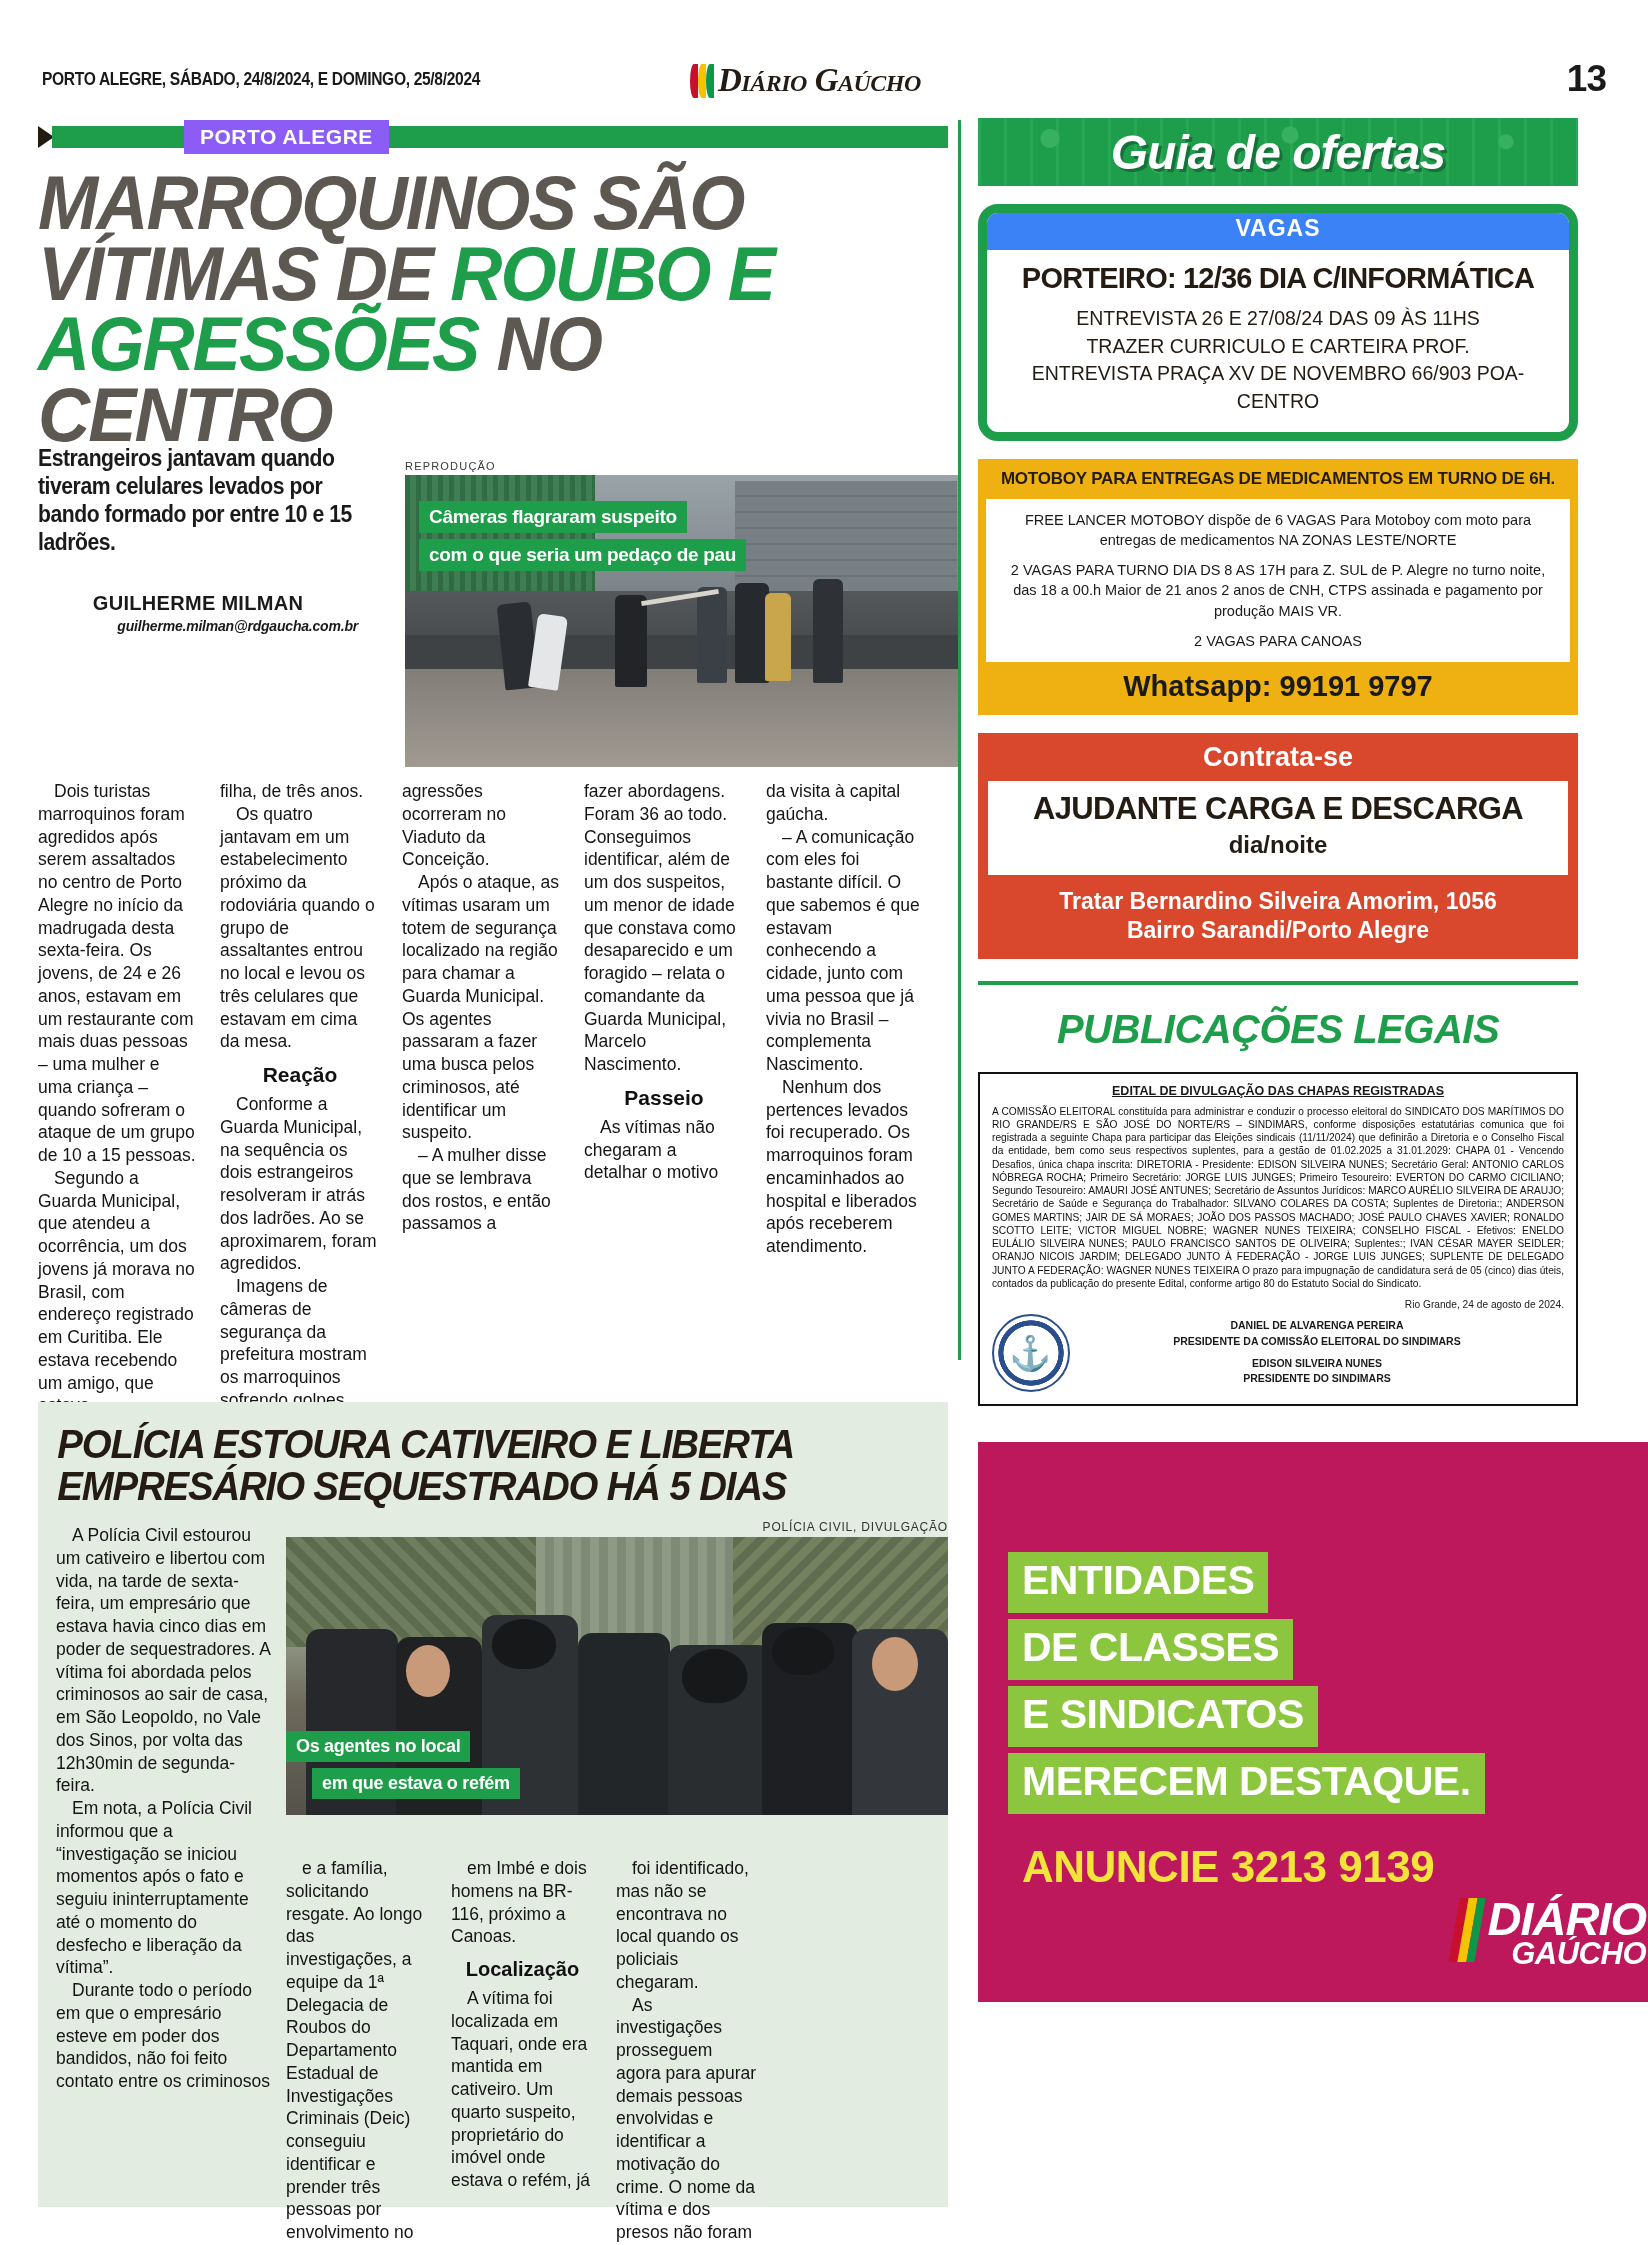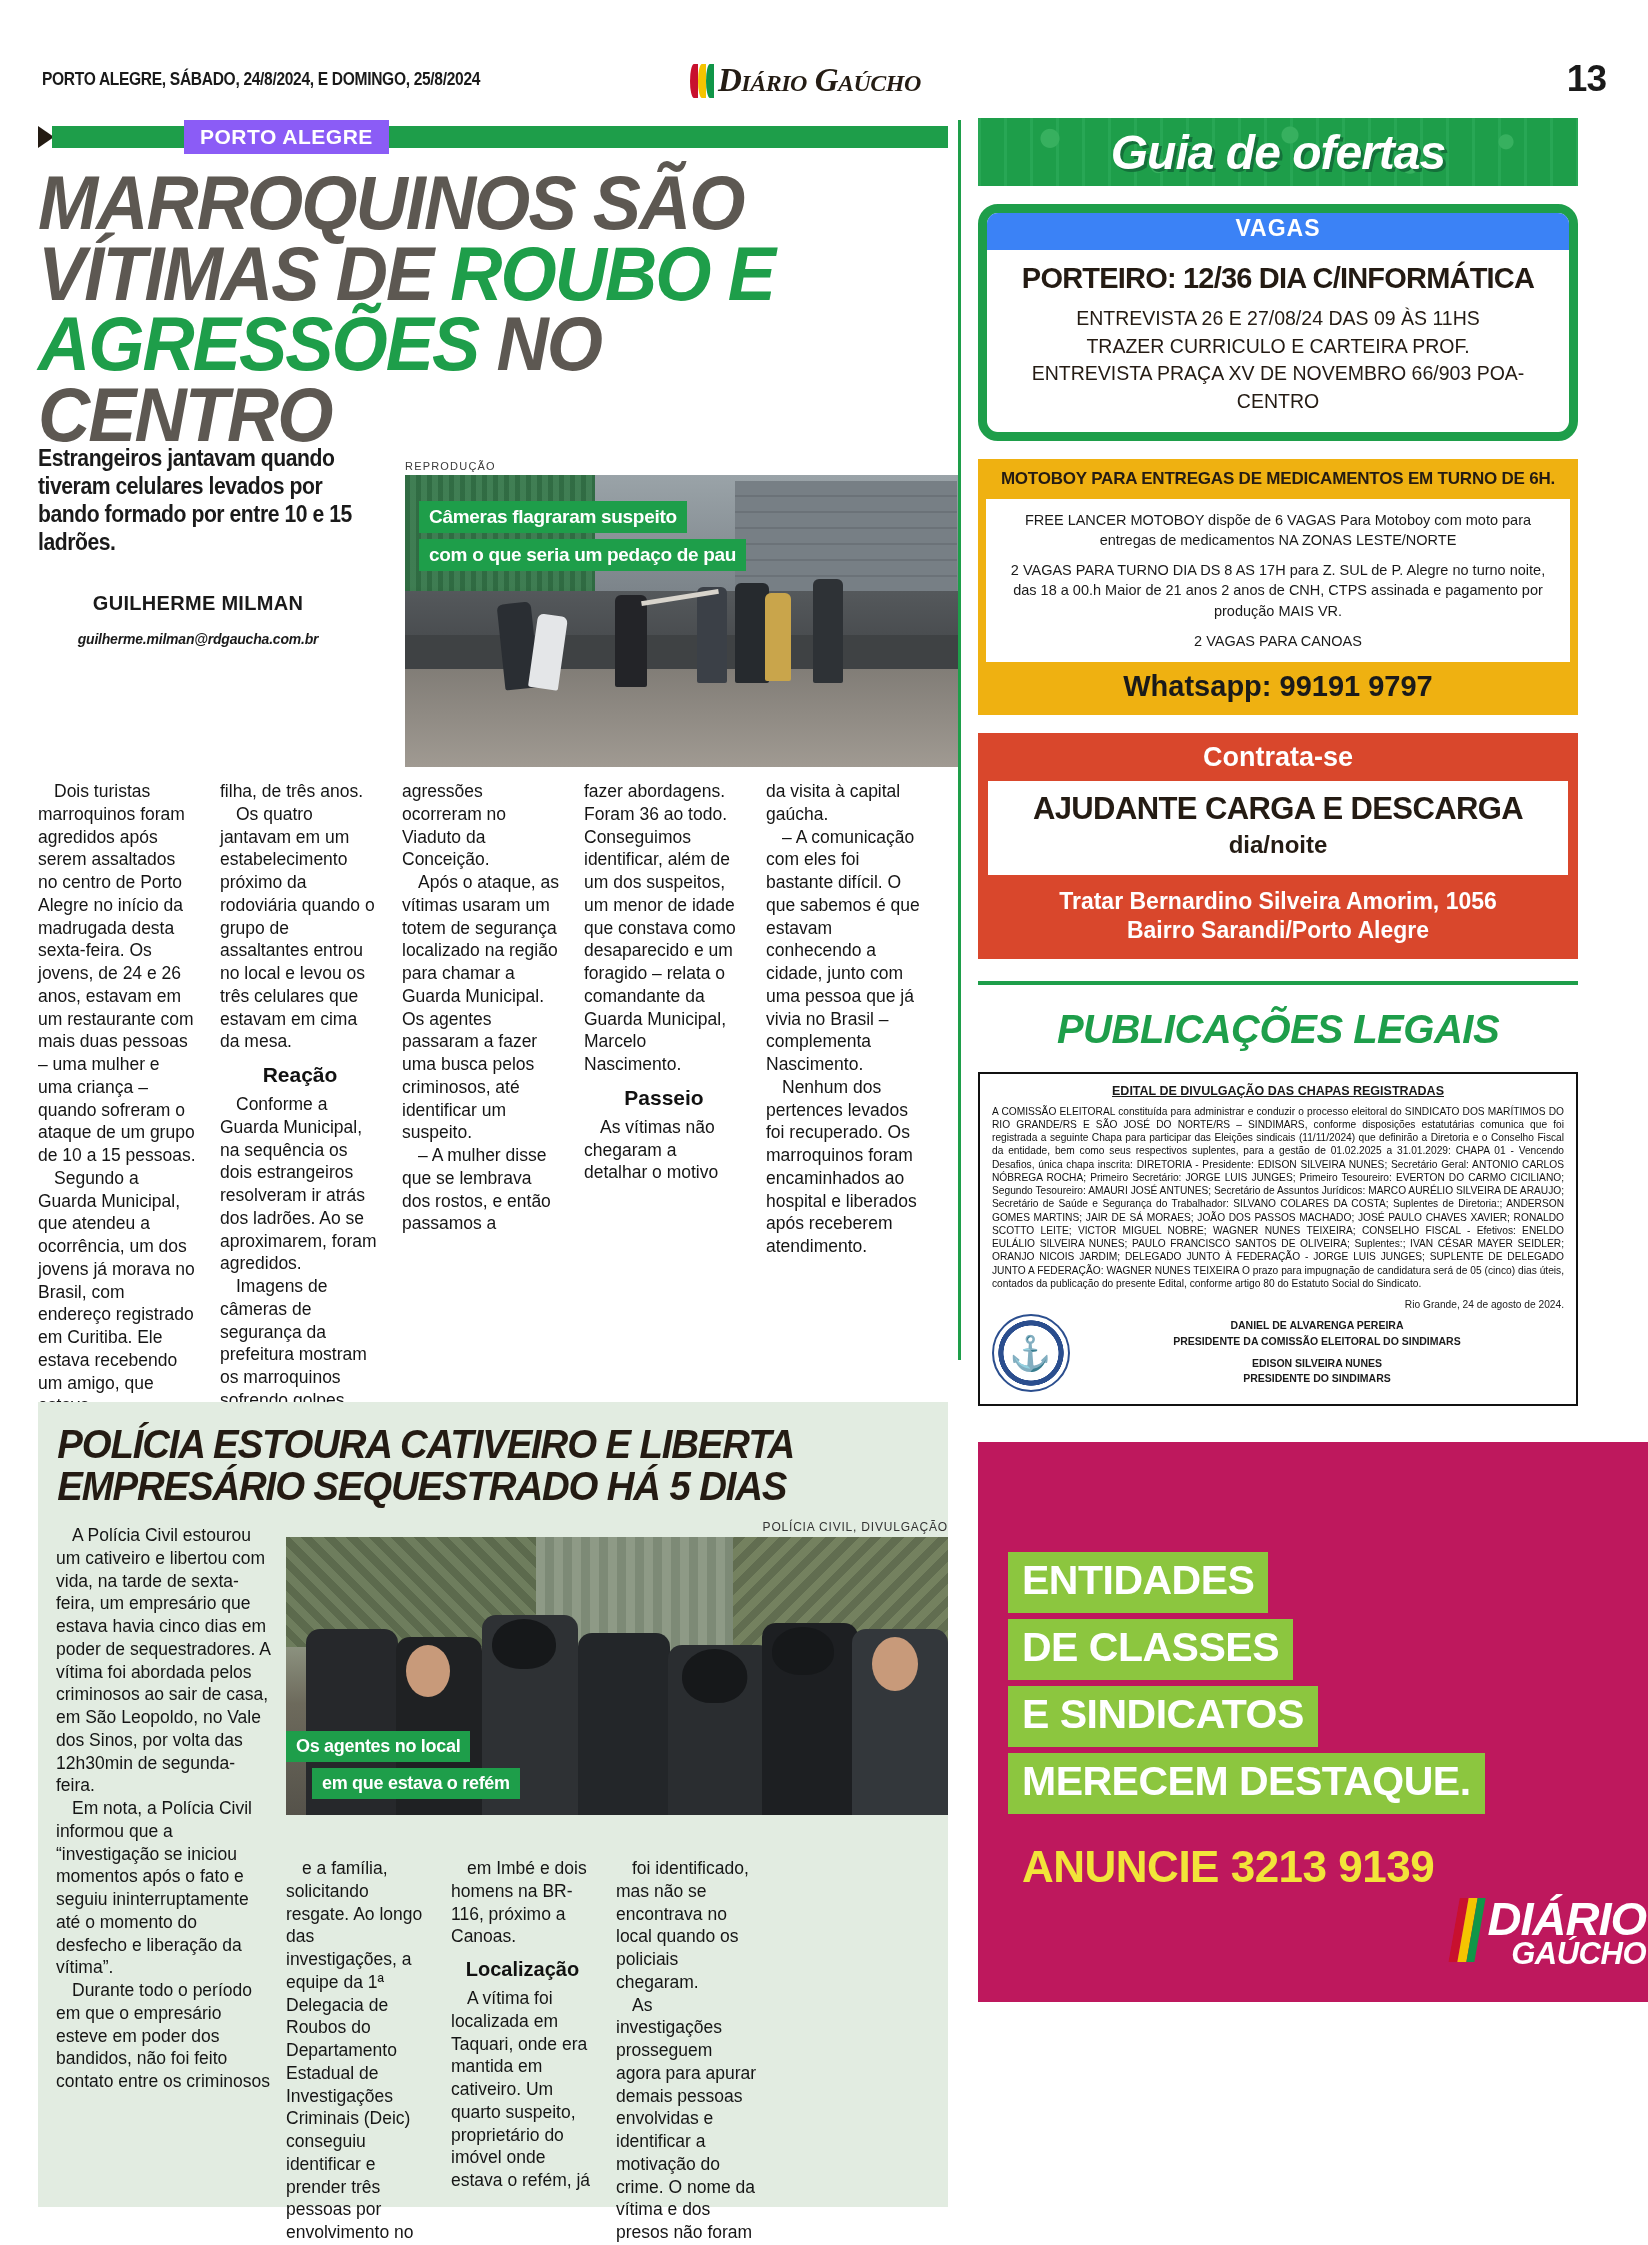--- a/index.html
+++ b/index.html
@@ -61,21 +61,21 @@
   }
   .headline .hl { color: #1e9e4a; }
 
   .lead-block { position: absolute; left: 0px; top: 324px; width: 345px; }
   .lead {
     font-size: 23px; font-weight: 700; line-height: 1.22; color: #1a1a1a;
     letter-spacing: -0.5px; transform: scaleX(0.92); transform-origin: left top;
   }
   .byline { margin-top: 36px; text-align: center; width: 320px; }
   .byline .name { font-size: 20px; font-weight: 700; letter-spacing: 0.3px; }
-  .byline .mail { font-size: 14px; font-style: italic; font-weight: 700; margin-top: 16px; letter-spacing: -0.2px; }
+  .byline .mail { font-size: 14px; font-style: italic; font-weight: 700; margin-top: 3px; letter-spacing: -0.2px; text-align: right; }
 
   
   .photo1-wrap { position: absolute; left: 367px; top: 340px; width: 553px; }
   .credit { font-size: 11px; letter-spacing: 1.2px; color: #3a3a3a; margin-bottom: 3px; }
   .photo1 {
     position: relative; width: 553px; height: 292px; overflow: hidden;
     background: linear-gradient(#8f9499 0%, #6d757b 38%, #55595c 39%, #45484b 62%, #6a6560 63%, #8d877f 100%);
   }
   .p1-gate { position: absolute; left: 0; top: 0; width: 190px; height: 116px;
     background: repeating-linear-gradient(90deg,#2c6a3f 0 5px,#3c7d50 5px 11px); opacity:.95; }

